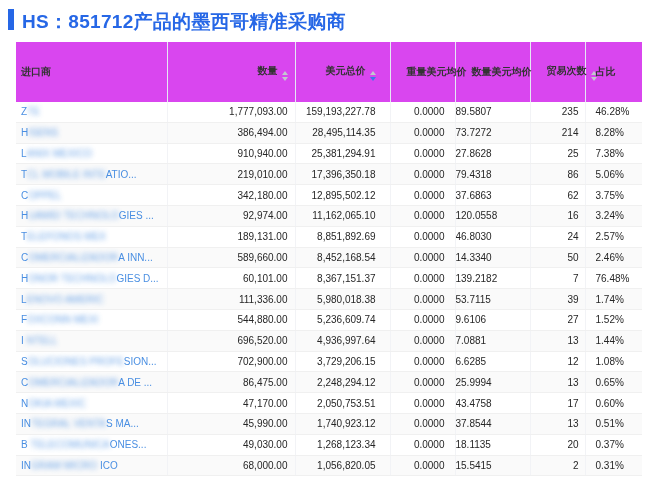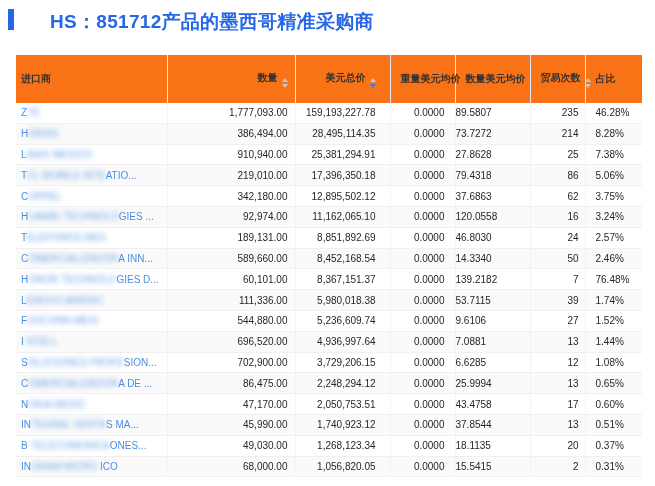--- a/index.html
+++ b/index.html
@@ -2,38 +2,38 @@
 <html><head>
 <meta charset="utf-8">
 <style>
   html,body { margin:0; padding:0; }
   body {
     width:655px; height:486px; background:#ffffff; overflow:hidden;
     font-family:"Liberation Sans", sans-serif;
     -webkit-font-smoothing:antialiased;
   }
   
-  .page-title { display:flex; align-items:flex-start; padding:9px 0 20px 8px;gap:28px; }
+  .page-title { display:flex; align-items:flex-start; padding:9px 0 7px 8px; }
   .title-bar { width:6px; height:21px; background:#2667e6; margin-right:8px; flex:none; }
   .title-text { color:#2667e6; font-size:19px; font-weight:bold; letter-spacing:.3px; white-space:nowrap; }
 
   
   .table-wrap { margin:0 13px 0 16px; }
   table { border-collapse:collapse; table-layout:fixed; width:626px; font-size:10px; }
   col.c0 { width:151px; }
   col.c1 { width:128px; }
   col.c2 { width:95px; }
   col.c3 { width:65px; }
   col.c4 { width:75px; }
   col.c5 { width:55px; }
   col.c6 { width:57px; }
 
   thead th {
-    background:#f97316; height:28px; color:#333; font-weight:bold;
-    white-space:nowrap; border-right:1px solid #e4e9f3; padding:10px;
+    background:#d946ef; height:28px; color:#333; font-weight:bold;
+    white-space:nowrap; border-right:1px solid #e4e9f3; padding:16px;
   }
   thead th:last-child { border-right:none; }
 
   tbody td {
     height:19.8px; border-bottom:1px solid #f0f0f0; border-right:1px solid #f2f3f6;
     color:#262626; white-space:nowrap; overflow:hidden; padding:0;
   }
   tbody td:last-child { border-right:none; }
   tbody tr:nth-child(even) { background:#fafafa; }
 

